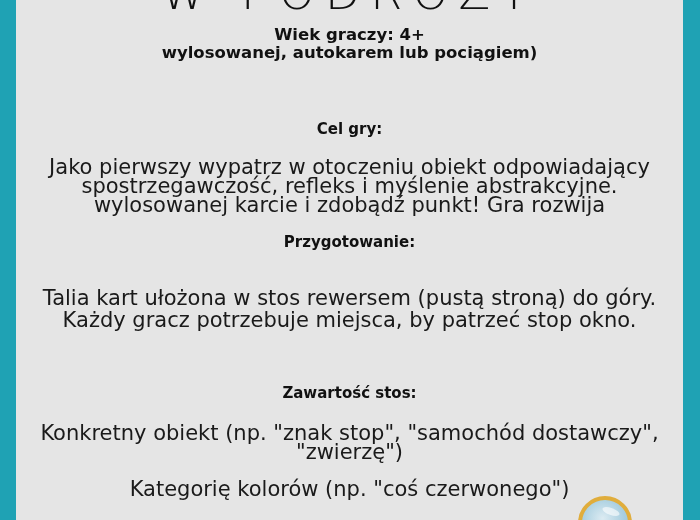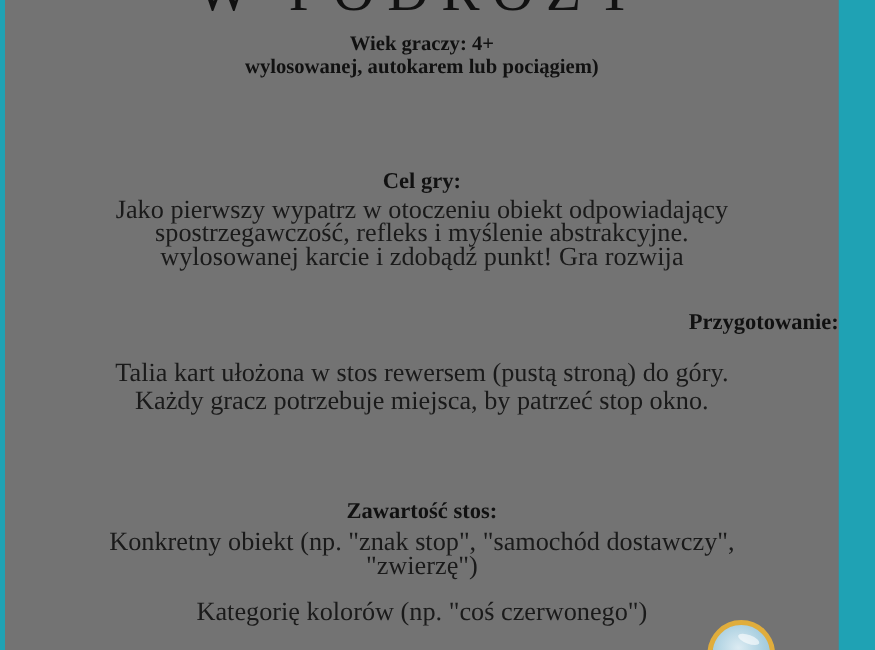--- a/index.html
+++ b/index.html
@@ -1,21 +1,21 @@
 <!DOCTYPE html>
 <html><head>
 <meta charset="utf-8">
 <style>
   html, body { margin:0; padding:0; }
   body { width:700px; height:520px; overflow:hidden; background:#1fa2b4; position:relative; font-family:"DejaVu Sans", sans-serif; color:#111; }
-  .card { position:absolute; left:4px; top:0; width:667px; height:520px; background:#737373; overflow:hidden;font-family:Liberation Serif, serif; }
+  .card { position:absolute; left:16px; top:0; width:667px; height:520px; background:#e5e5e5; overflow:hidden; }
   .title { position:absolute; top:-30px; left:0; width:100%; text-align:center; font-size:46px; letter-spacing:10px; font-weight:300; color:#111; line-height:46px; }
   .block { position:absolute; left:0; width:100%; text-align:center; }
   .meta { top:26px; font-weight:bold; font-size:16.5px; line-height:18px; }
-  .h { font-weight:bold; font-size:18px;margin-top:14px; }
+  .h { font-weight:bold; font-size:15px; }
   .p { font-size:21px; line-height:19px; font-weight:normal; color:#1a1a1a; }
   .lens { position:absolute; left:562px; top:496px; width:54px; height:54px; border-radius:50%; background:radial-gradient(circle at 45% 40%, #dcebf2 0%, #a9cfe0 55%, #8dbcd2 100%); border:4px solid #e0ad3c; box-sizing:border-box; }
   .lens::after { content:""; position:absolute; left:20px; top:8px; width:18px; height:7px; border-radius:50%; background:rgba(255,255,255,0.6); transform:rotate(20deg); }
 </style>
 </head>
 <body>
 
 <div class="card">
   <div class="title">W PODRÓŻY</div>
 
@@ -24,21 +24,21 @@
     <div>wylosowanej, autokarem lub pociągiem)</div>
   </div>
 
   <div class="block h" style="top:120px;">Cel gry:</div>
   <div class="block p" style="top:158px;">
     <div>Jako pierwszy wypatrz w otoczeniu obiekt odpowiadający</div>
     <div>spostrzegawczość, refleks i myślenie abstrakcyjne.</div>
     <div>wylosowanej karcie i zdobądź punkt! Gra rozwija</div>
   </div>
 
-  <div class="block h" style="top:233px;text-align:right;">Przygotowanie:</div>
+  <div class="block h" style="top:233px;">Przygotowanie:</div>
   <div class="block p" style="top:271px;margin-top:18px;">Talia kart ułożona w stos rewersem (pustą stroną) do góry.</div>
   <div class="block p" style="top:311px;">Każdy gracz potrzebuje miejsca, by patrzeć stop okno.</div>
 
   <div class="block h" style="top:384px;">Zawartość stos:</div>
   <div class="block p" style="top:424px;">
     <div>Konkretny obiekt (np. "znak stop", "samochód dostawczy",</div>
     <div>"zwierzę")</div>
   </div>
   <div class="block p" style="top:480px;">Kategorię kolorów (np. "coś czerwonego")</div>
 

